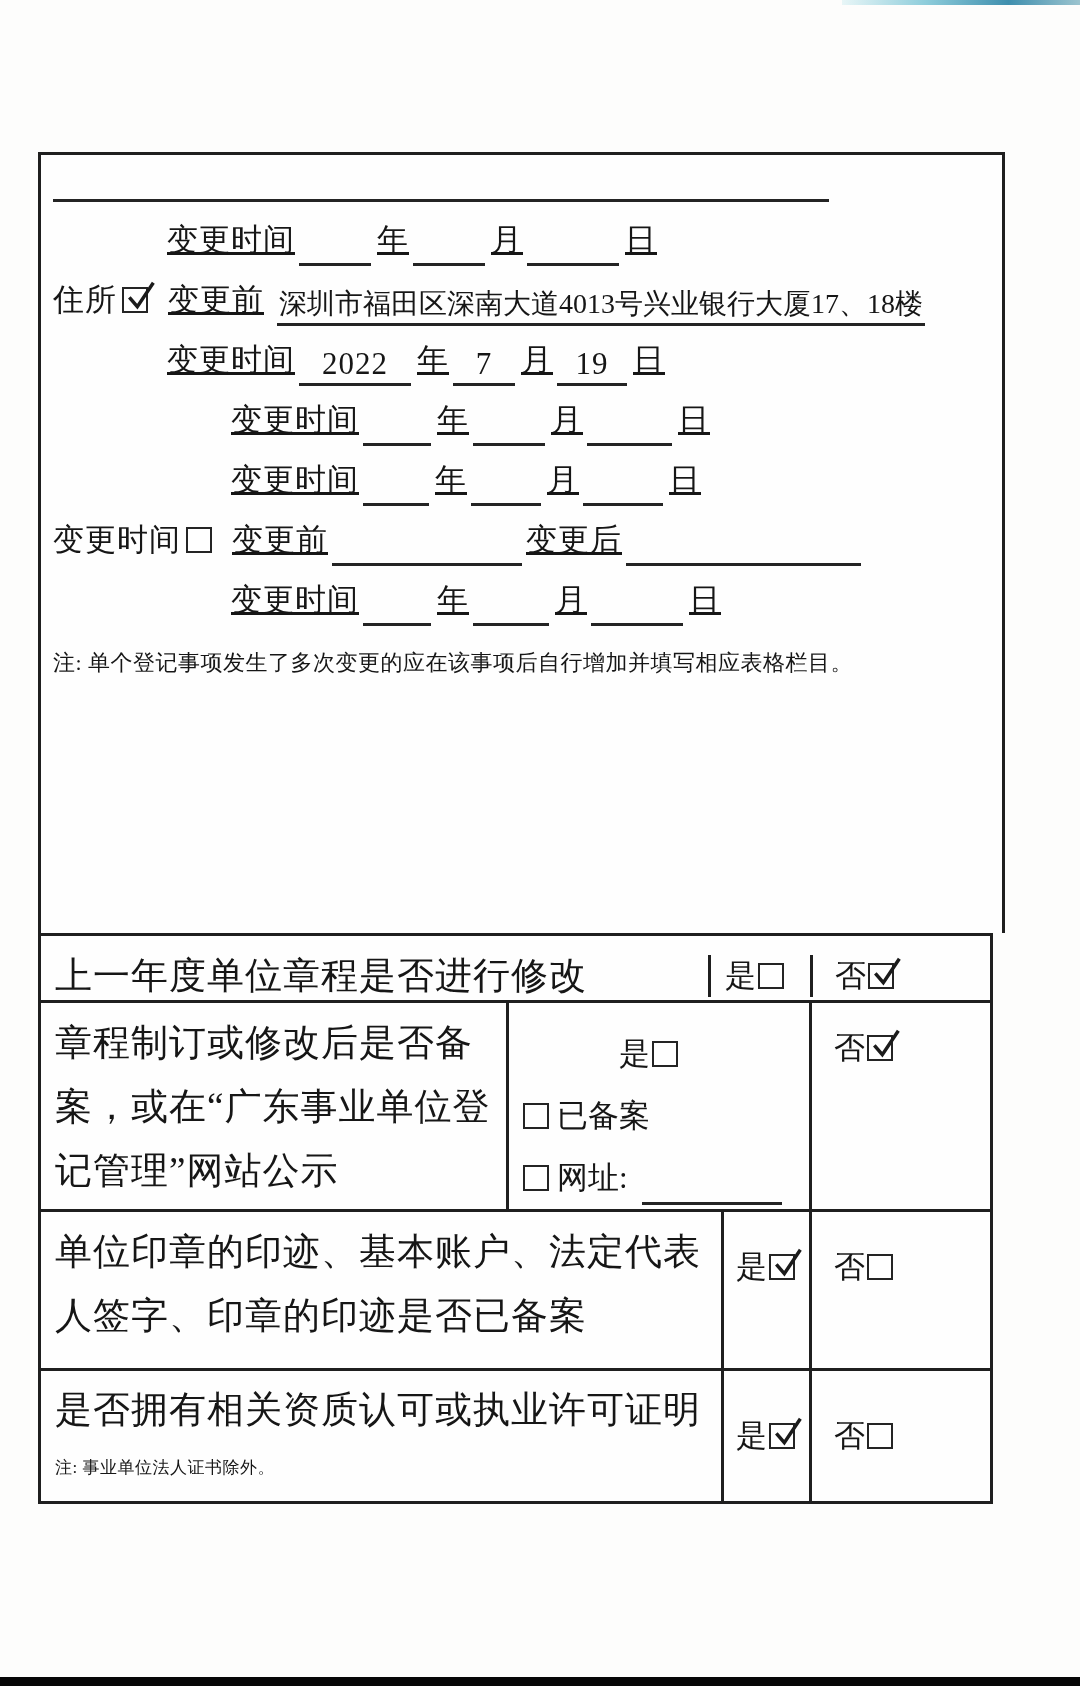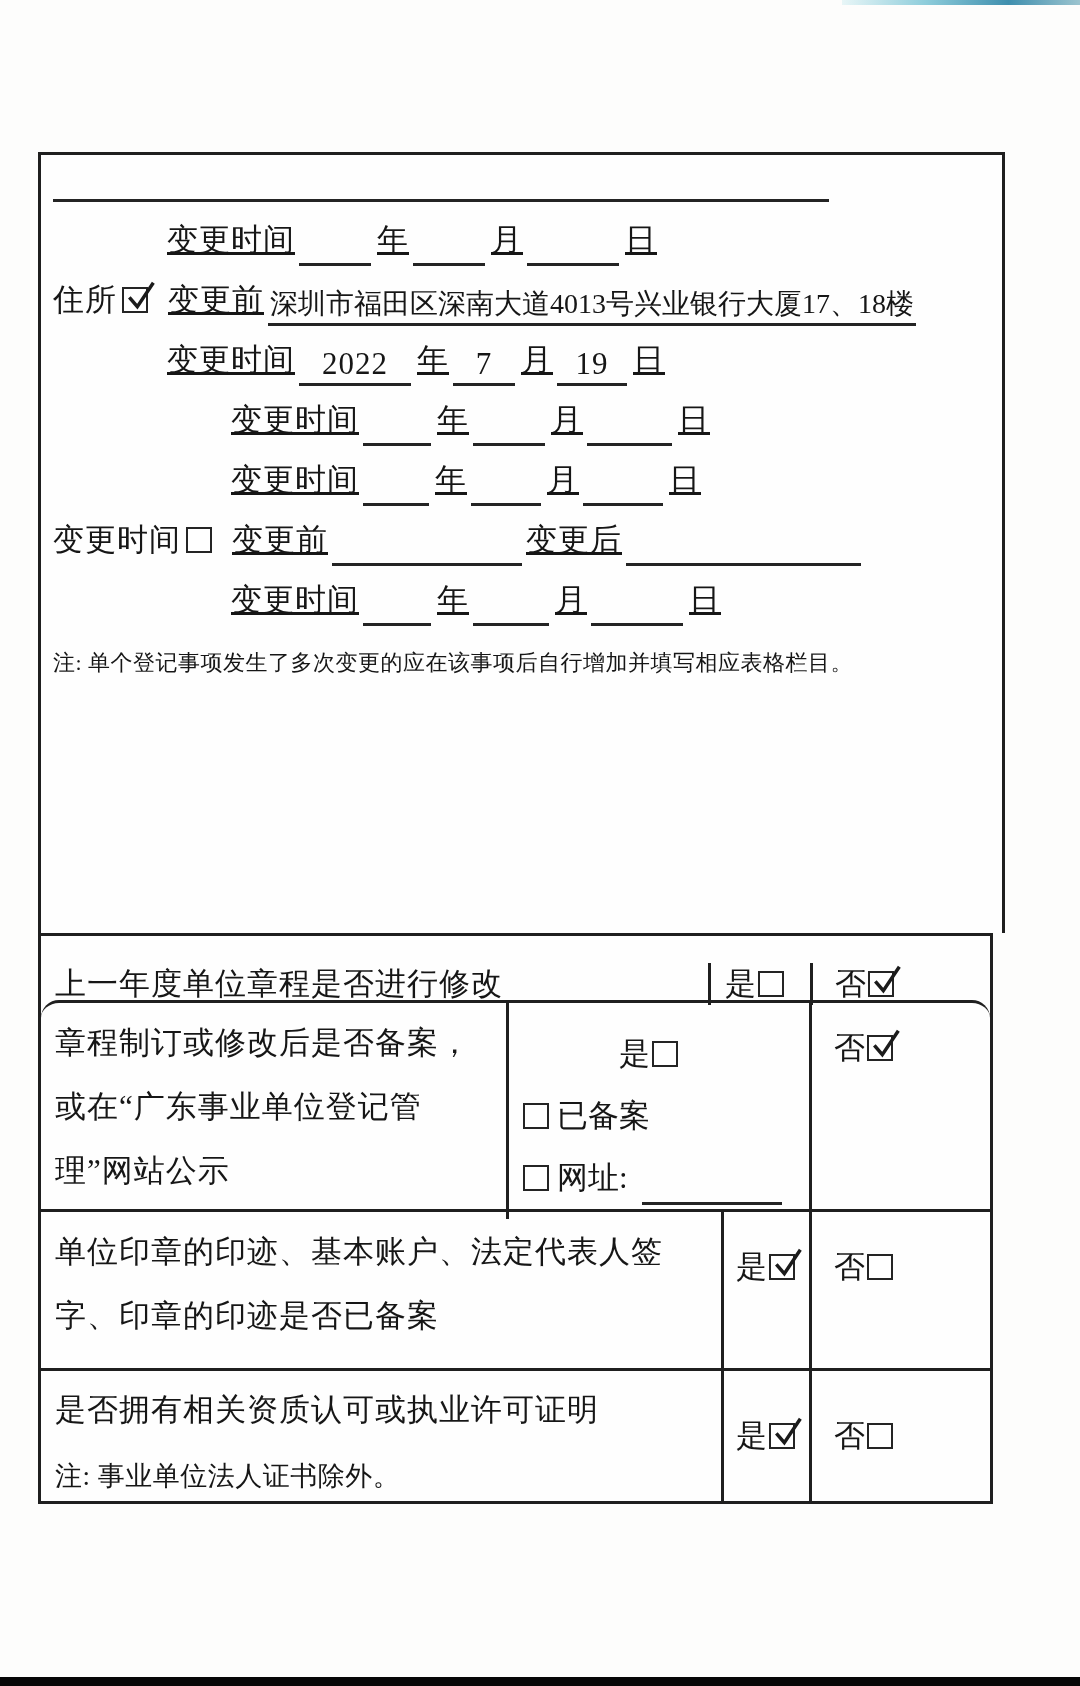--- a/index.html
+++ b/index.html
@@ -30,21 +30,21 @@
     font-size:31px;letter-spacing:1px;
   }
   .line.first{margin-top:8px;}
   .ind1{margin-left:114px;}
   .ind2{margin-left:178px;}
   .u{
     display:inline-block;border-bottom:3px solid #242424;
     height:42px;line-height:46px;vertical-align:bottom;
     transform:translateY(-4px);text-align:center;
   }
-  .u.val28{font-size:28px;letter-spacing:0;}
+  .u.val28{font-size:28px;letter-spacing:0;margin-left:9px;}
   .lbl{margin-right:4px;text-decoration:underline;}
   .note-line{
     margin-top:16px;font-size:22px;letter-spacing:0.5px;line-height:34px;
   }
   
   .checkbox{
     display:inline-block;position:relative;width:26px;height:26px;
     border:2px solid #242424;vertical-align:-3px;box-sizing:border-box;
     margin:0 20px 0 5px;background:#fff;
   }
@@ -54,40 +54,40 @@
   
   .form-table{
     position:absolute;left:38px;top:933px;width:949px;
     border:3px solid #1f1f1f;background:#fefefe;
   }
   .t-row{display:grid;}
   .t-row + .t-row{border-top:3px solid #1f1f1f;}
   .t-row .cell{box-sizing:border-box;}
   .t-row .cell + .cell{border-left:3px solid #1f1f1f;}
   .row1{grid-template-columns:667px 102px 1fr;height:64px;align-items:center;}
-  .row2{grid-template-columns:465px 303px 1fr;height:206px;border-radius:18px;}
+  .row2{grid-template-columns:465px 303px 1fr;height:206px;}
   .row3{grid-template-columns:680px 88px 1fr;height:156px;}
   .row4{grid-template-columns:680px 88px 1fr;height:130px;}
-  .q{font-size:31px;letter-spacing:1px;padding:16px 14px;line-height:64px;}
+  .q{font-size:37px;letter-spacing:1px;padding:8px 14px;line-height:64px;}
   .q.multi{line-height:64px;padding-top:8px;}
   .yn{font-size:31px;white-space:nowrap;}
   .yn .checkbox{margin:0 0 0 2px;}
   .row1 .yes-cell{padding-left:14px;}
   .row1 .no-cell{padding-left:22px;}
   .row2 .mid-cell{padding:20px 0 0 14px;font-size:31px;}
   .row2 .mid-line{height:62px;line-height:62px;white-space:nowrap;}
   .row2 .mid-yes{padding-left:96px;}
   .row2 .no-cell{padding:24px 0 0 22px;}
   .row3 .yes-cell,.row3 .no-cell{padding-top:34px;}
   .row3 .yes-cell{padding-left:12px;}
   .row3 .no-cell{padding-left:22px;}
   .row4 .yes-cell,.row4 .no-cell{padding-top:44px;}
   .row4 .yes-cell{padding-left:12px;}
   .row4 .no-cell{padding-left:22px;}
-  .cell-note{font-size:27px;letter-spacing:0.5px;padding:6px 14px 0 14px;line-height:30px;}
+  .cell-note{font-size:17px;letter-spacing:0.5px;padding:6px 14px 0 14px;line-height:30px;}
   .u-web{width:140px;}
 </style>
 </head>
 <body>
 
 <div class="scan-strip"></div>
 
 <div class="doc-box">
 
   <div class="blank-top"></div>

